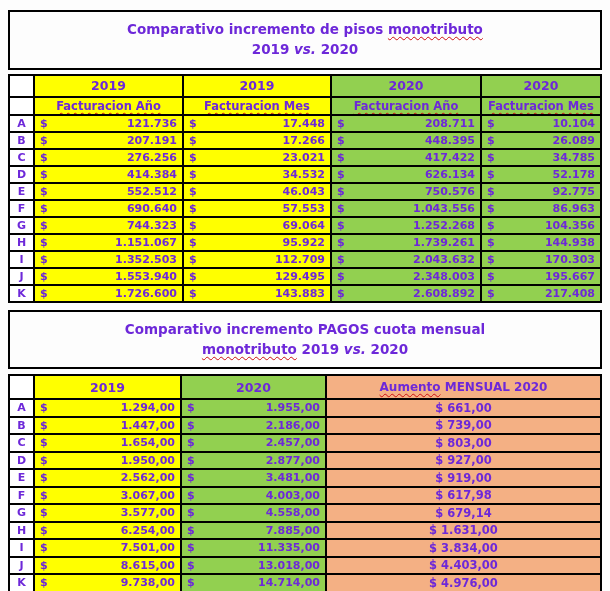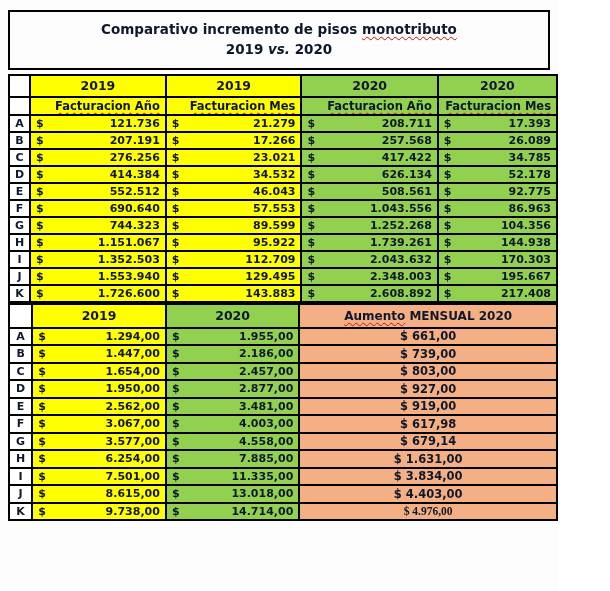--- a/index.html
+++ b/index.html
@@ -1,39 +1,39 @@
 <!DOCTYPE html>
 <html><head>
 <meta charset="utf-8">
 <style>
   html,body{margin:0;padding:0;background:#ffffff;}
   .page{
-    width:558px;height:591px;background:#fdfdfd;position:relative;
+    width:610px;height:591px;background:#fdfdfd;position:relative;
     font-family:"DejaVu Sans","Liberation Sans",sans-serif;
-    font-weight:bold;color:#0f172a;overflow:hidden;
+    font-weight:bold;color:#6d28d9;overflow:hidden;
   }
   .title-box{
     margin:10px 8px 4px 8px;border:2px solid #000;background:#fdfdfd;
     text-align:center;padding:7px 4px 8px 4px;font-size:13.5px;line-height:1.5;
   }
   .misspell{
     text-decoration-line:underline;
     text-decoration-style:wavy;
     text-decoration-color:#cc1111;
     text-decoration-thickness:1px;
     text-underline-offset:2px;
   }
   .vs{font-style:italic;text-align:right;}
   table{border-collapse:collapse;margin-left:8px;table-layout:fixed;background:#fdfdfd;}
   td{border:2px solid #000;padding:0 5px;font-size:11px;overflow:hidden;white-space:nowrap;}
   .label-head,.label-cell{background:#fff;text-align:center;padding:0 2px;}
   .year-cell{text-align:center;font-size:12.5px;}
   .fact-cell{text-align:center;font-size:11.5px;}
   .t1 .r-year td{height:20px;}
-  .t1 .r-fact td{height:16px;text-align:right;}
+  .t1 .r-fact td{height:16px;}
   .t1 .r-data td{height:15px;}
   .t2 .r-head td{height:22px;}
   .t2 .r-data td{height:15.5px;}
   .t2{margin-top:0;}
   .cellflex{display:flex;justify-content:space-between;align-items:center;}
   .cur{text-align:left;}
   .val{text-align:right;}
   .aumento-cell{text-align:center;font-size:11.5px;}
   .t2 .head-aumento{text-align:center;font-size:12px;}
 </style>
@@ -74,54 +74,54 @@
           <td class="label-cell">A</td>
           <td class="money-cell" style="background: rgb(255, 255, 0);">
             <div class="cellflex">
               <span class="cur">$</span>
               <span class="val">121.736</span>
             </div>
           </td>
           <td class="money-cell" style="background: rgb(255, 255, 0);">
             <div class="cellflex">
               <span class="cur">$</span>
-              <span class="val">21.279</span>
+              <span class="val">17.448</span>
             </div>
           </td>
           <td class="money-cell" style="background: rgb(146, 208, 80);">
             <div class="cellflex">
               <span class="cur">$</span>
               <span class="val">208.711</span>
             </div>
           </td>
           <td class="money-cell" style="background: rgb(146, 208, 80);">
             <div class="cellflex">
               <span class="cur">$</span>
-              <span class="val">17.393</span>
+              <span class="val">10.104</span>
             </div>
           </td>
         </tr>
         <tr class="r-data">
           <td class="label-cell">B</td>
           <td class="money-cell" style="background: rgb(255, 255, 0);">
             <div class="cellflex">
               <span class="cur">$</span>
               <span class="val">207.191</span>
             </div>
           </td>
           <td class="money-cell" style="background: rgb(255, 255, 0);">
             <div class="cellflex">
               <span class="cur">$</span>
               <span class="val">17.266</span>
             </div>
           </td>
           <td class="money-cell" style="background: rgb(146, 208, 80);">
             <div class="cellflex">
               <span class="cur">$</span>
-              <span class="val">257.568</span>
+              <span class="val">448.395</span>
             </div>
           </td>
           <td class="money-cell" style="background: rgb(146, 208, 80);">
             <div class="cellflex">
               <span class="cur">$</span>
               <span class="val">26.089</span>
             </div>
           </td>
         </tr>
         <tr class="r-data">
@@ -188,21 +188,21 @@
           </td>
           <td class="money-cell" style="background: rgb(255, 255, 0);">
             <div class="cellflex">
               <span class="cur">$</span>
               <span class="val">46.043</span>
             </div>
           </td>
           <td class="money-cell" style="background: rgb(146, 208, 80);">
             <div class="cellflex">
               <span class="cur">$</span>
-              <span class="val">508.561</span>
+              <span class="val">750.576</span>
             </div>
           </td>
           <td class="money-cell" style="background: rgb(146, 208, 80);">
             <div class="cellflex">
               <span class="cur">$</span>
               <span class="val">92.775</span>
             </div>
           </td>
         </tr>
         <tr class="r-data">
@@ -236,21 +236,21 @@
           <td class="label-cell">G</td>
           <td class="money-cell" style="background: rgb(255, 255, 0);">
             <div class="cellflex">
               <span class="cur">$</span>
               <span class="val">744.323</span>
             </div>
           </td>
           <td class="money-cell" style="background: rgb(255, 255, 0);">
             <div class="cellflex">
               <span class="cur">$</span>
-              <span class="val">89.599</span>
+              <span class="val">69.064</span>
             </div>
           </td>
           <td class="money-cell" style="background: rgb(146, 208, 80);">
             <div class="cellflex">
               <span class="cur">$</span>
               <span class="val">1.252.268</span>
             </div>
           </td>
           <td class="money-cell" style="background: rgb(146, 208, 80);">
             <div class="cellflex">
@@ -363,20 +363,24 @@
           <td class="money-cell" style="background: rgb(146, 208, 80);">
             <div class="cellflex">
               <span class="cur">$</span>
               <span class="val">217.408</span>
             </div>
           </td>
         </tr>
       </tbody>
   </table>
 
+  <div class="title-box" style="margin-top:7px;margin-bottom:5px;">
+    <div><span>Comparativo incremento PAGOS cuota mensual</span></div>
+    <div><span class="misspell">monotributo</span> <span>2019</span> <span class="vs">vs.</span> <span>2020</span></div>
+  </div>
 
   <table class="t2">
     <colgroup>
       <col style="width:25px">
         <col style="width:147px">
         <col style="width:145px">
         <col style="width:275px">
     </colgroup>
     <tbody>
         <tr class="r-head">
@@ -552,18 +556,18 @@
               <span class="cur">$</span>
               <span class="val">9.738,00</span>
             </div>
           </td>
           <td class="money-cell" style="background: rgb(146, 208, 80);">
             <div class="cellflex">
               <span class="cur">$</span>
               <span class="val">14.714,00</span>
             </div>
           </td>
-          <td class="aumento-cell" style="background: rgb(244, 176, 132); font-family: Liberation Serif, serif;">$ 4.976,00</td>
+          <td class="aumento-cell" style="background: rgb(244, 176, 132);">$ 4.976,00</td>
         </tr>
       </tbody>
   </table>
 
 </div>
 
 </body></html>

